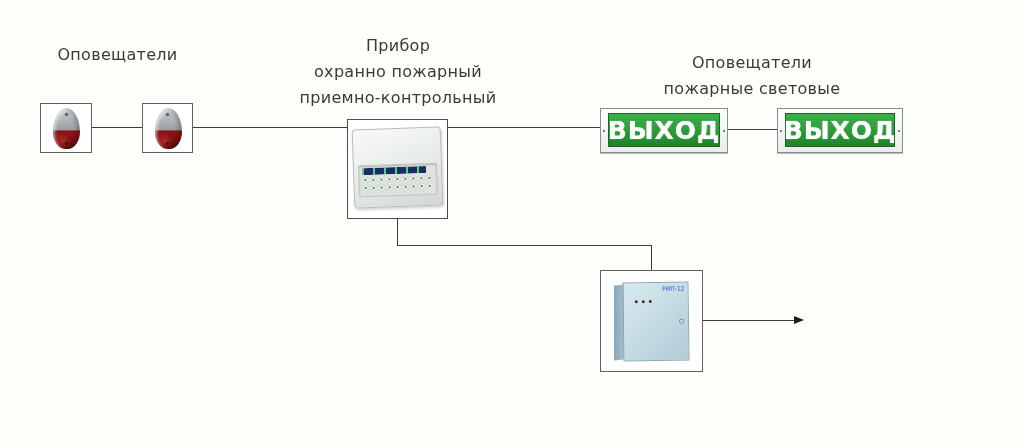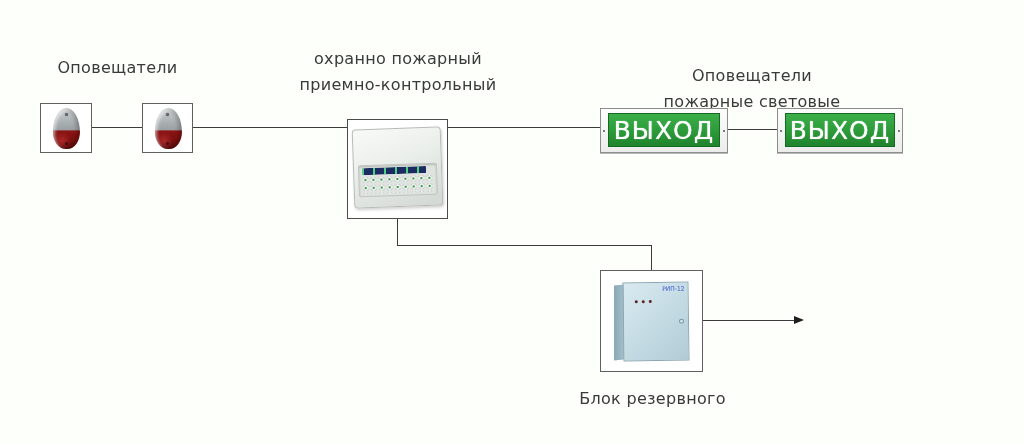--- a/index.html
+++ b/index.html
@@ -16,21 +16,20 @@
 
   
   .lbl{
     position:absolute;
     text-align:center;
     color:#3a3a3a;
     font-size:16px;
     line-height:26px;
     letter-spacing:0.3px;
     white-space:nowrap;
-    margin-top:13px;
   }
   .lbl span{display:block;}
 
   
   .wire{position:absolute;background:#3b3b3b;}
   .wire.h{height:1px;}
   .wire.v{width:1px;}
   .arrow-head{
     position:absolute;
     width:0;height:0;
@@ -109,21 +108,21 @@
     box-shadow:0 1px 0 rgba(120,120,120,0.5);
   }
   .exit-inner{
     position:absolute;inset:4px 7px 5px 7px;
     background:linear-gradient(180deg,#3bae49 0%,#2c9a39 55%,#1f832c 100%);
     border:1px solid #156a21;
     display:flex;align-items:center;justify-content:center;
   }
   .exit-text{
     color:#ffffff;
-    font-weight:400;
+    font-weight:700;
     font-size:25px;
     letter-spacing:1px;
     line-height:1;
     padding-top:1px;
     text-shadow:0 0 1px rgba(255,255,255,0.9);
     text-align:center;
   }
   .exit-sign::before,.exit-sign::after{
     content:"";position:absolute;top:50%;margin-top:-1px;
     width:2px;height:2px;border-radius:50%;background:#555;
@@ -165,31 +164,31 @@
 </head>
 <body>
 
 <div class="canvas">
 
   <div class="lbl" style="left:20px;top:42px;width:195px;">
     <span>Оповещатели</span>
   </div>
 
   <div class="lbl" style="left:285px;top:33px;width:226px;">
+    <span>Прибор</span>
     <span>охранно пожарный</span>
     <span>приемно-контрольный</span>
   </div>
 
   <div class="lbl" style="left:640px;top:50px;width:224px;">
     <span>Оповещатели</span>
     <span>пожарные световые</span>
   </div>
 
   <div class="lbl" style="left:560px;top:373px;width:185px;">
-    <span>Блок резервного</span>
   </div>
 
 
   <div class="wire h" style="left:92px;top:127px;width:50px;"></div>
   <div class="wire h" style="left:193px;top:127px;width:154px;"></div>
   <div class="wire h" style="left:448px;top:127px;width:152px;"></div>
   <div class="wire h" style="left:728px;top:129px;width:49px;"></div>
   <div class="wire v" style="left:397px;top:219px;height:27px;"></div>
   <div class="wire h" style="left:397px;top:245px;width:255px;"></div>
   <div class="wire v" style="left:651px;top:245px;height:25px;"></div>

